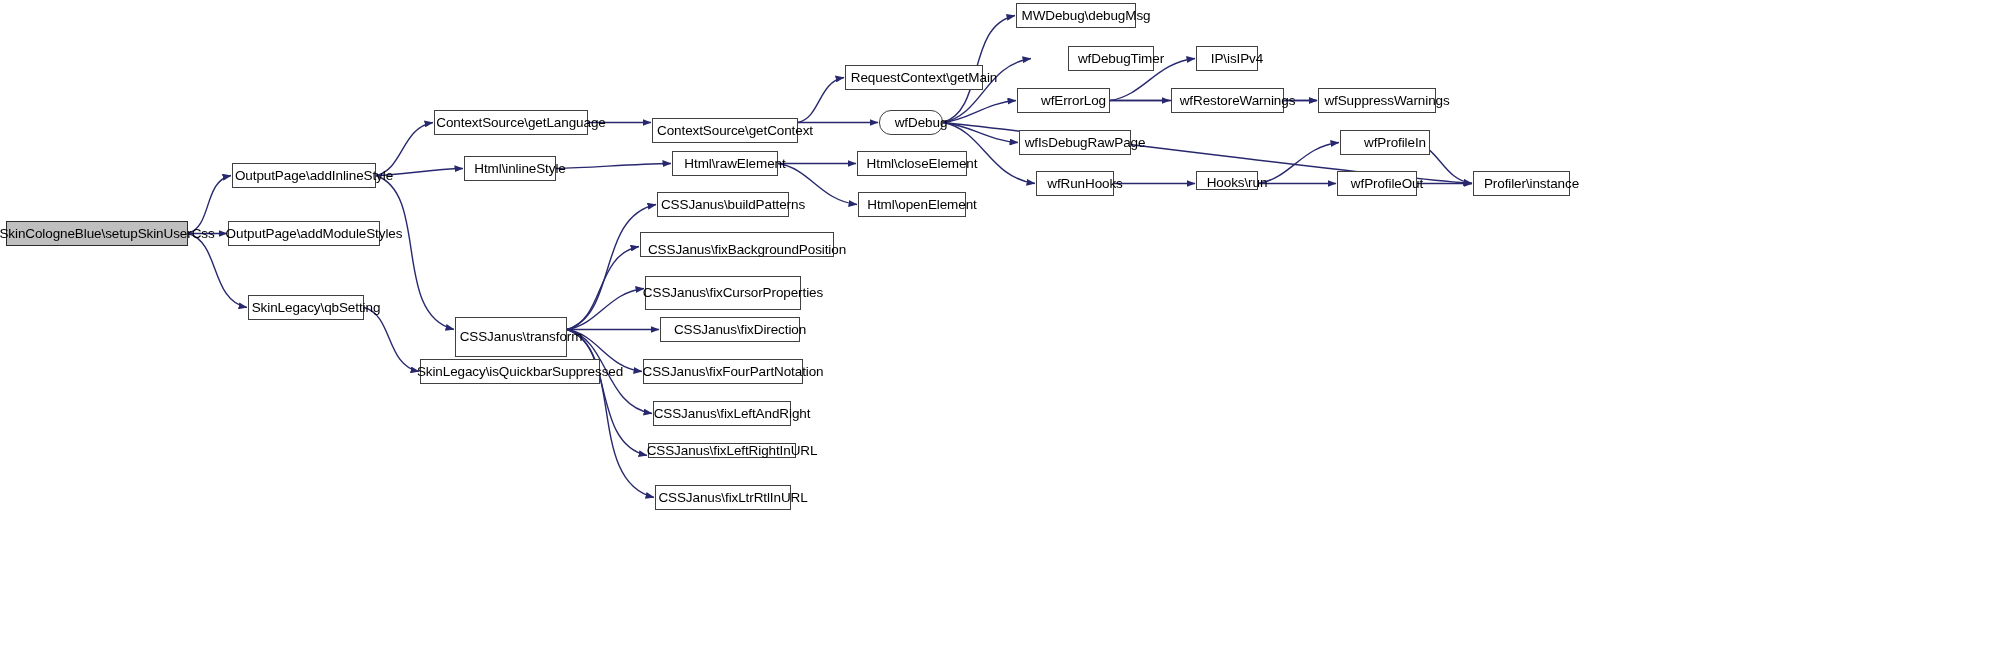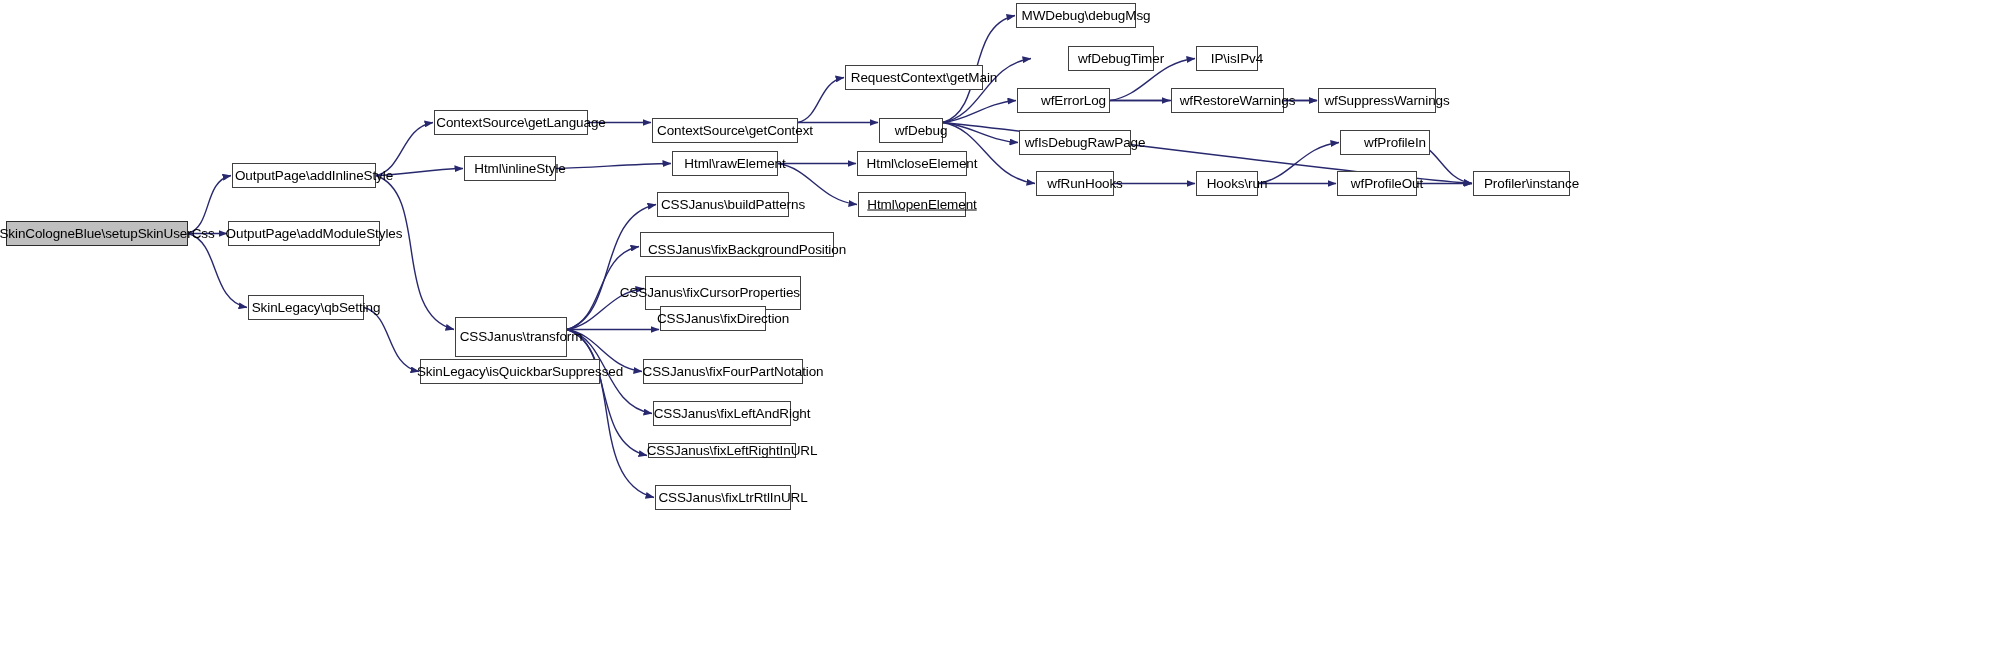--- a/index.html
+++ b/index.html
@@ -129,48 +129,48 @@
       </div>
       <div class="node" style="left: 672px; top: 151px; width: 106px; height: 25px;">
         <span>Html\rawElement</span>
       </div>
       <div class="node" style="left: 657px; top: 192px; width: 132px; height: 25px;">
         <span>CSSJanus\buildPatterns</span>
       </div>
       <div class="node" style="left: 640px; top: 232px; width: 194px; height: 25px; align-items: flex-end;">
         <span>CSSJanus\fixBackgroundPosition</span>
       </div>
-      <div class="node" style="left: 645px; top: 276px; width: 156px; height: 34px; justify-content: flex-end;">
+      <div class="node" style="left: 645px; top: 276px; width: 156px; height: 34px;">
         <span>CSSJanus\fixCursorProperties</span>
       </div>
-      <div class="node" style="left: 660px; top: 306px; width: 106px; height: 25px;">
+      <div class="node" style="left: 660px; top: 317px; width: 140px; height: 25px;">
         <span>CSSJanus\fixDirection</span>
       </div>
       <div class="node" style="left: 643px; top: 359px; width: 160px; height: 25px;">
         <span>CSSJanus\fixFourPartNotation</span>
       </div>
       <div class="node" style="left: 653px; top: 401px; width: 138px; height: 25px;">
         <span>CSSJanus\fixLeftAndRight</span>
       </div>
       <div class="node" style="left: 648px; top: 443px; width: 148px; height: 15px;">
         <span>CSSJanus\fixLeftRightInURL</span>
       </div>
       <div class="node" style="left: 655px; top: 485px; width: 136px; height: 25px;">
         <span>CSSJanus\fixLtrRtlInURL</span>
       </div>
       <div class="node" style="left: 845px; top: 65px; width: 138px; height: 25px;">
         <span>RequestContext\getMain</span>
       </div>
-      <div class="node" style="left: 879px; top: 118px; width: 64px; height: 25px;">
+      <div class="node" style="left: 879px; top: 110px; width: 64px; height: 25px; border-radius: 12px;">
         <span>wfDebug</span>
       </div>
       <div class="node" style="left: 857px; top: 151px; width: 110px; height: 25px;">
         <span>Html\closeElement</span>
       </div>
-      <div class="node" style="left: 858px; top: 192px; width: 108px; height: 25px; text-decoration: underline;">
+      <div class="node" style="left: 858px; top: 192px; width: 108px; height: 25px;">
         <span>Html\openElement</span>
       </div>
       <div class="node" style="left: 1016px; top: 3px; width: 120px; height: 25px;">
         <span>MWDebug\debugMsg</span>
       </div>
       <div class="node" style="left: 1032px; top: 46px; width: 86px; height: 25px; margin-left: 36px;">
         <span>wfDebugTimer</span>
       </div>
       <div class="node" style="left: 1017px; top: 88px; width: 93px; height: 25px;">
         <span>wfErrorLog</span>
@@ -180,21 +180,21 @@
       </div>
       <div class="node" style="left: 1036px; top: 171px; width: 78px; height: 25px;">
         <span>wfRunHooks</span>
       </div>
       <div class="node" style="left: 1196px; top: 46px; width: 62px; height: 25px;">
         <span>IP\isIPv4</span>
       </div>
       <div class="node" style="left: 1171px; top: 88px; width: 113px; height: 25px;">
         <span>wfRestoreWarnings</span>
       </div>
-      <div class="node" style="left: 1196px; top: 171px; width: 62px; height: 25px;">
+      <div class="node" style="left: 1196px; top: 171px; width: 62px; height: 19px; align-items: flex-end;">
         <span>Hooks\run</span>
       </div>
       <div class="node" style="left: 1318px; top: 88px; width: 118px; height: 25px;">
         <span>wfSuppressWarnings</span>
       </div>
       <div class="node" style="left: 1340px; top: 130px; width: 90px; height: 25px;">
         <span>wfProfileIn</span>
       </div>
       <div class="node" style="left: 1337px; top: 171px; width: 80px; height: 25px;">
         <span>wfProfileOut</span>

